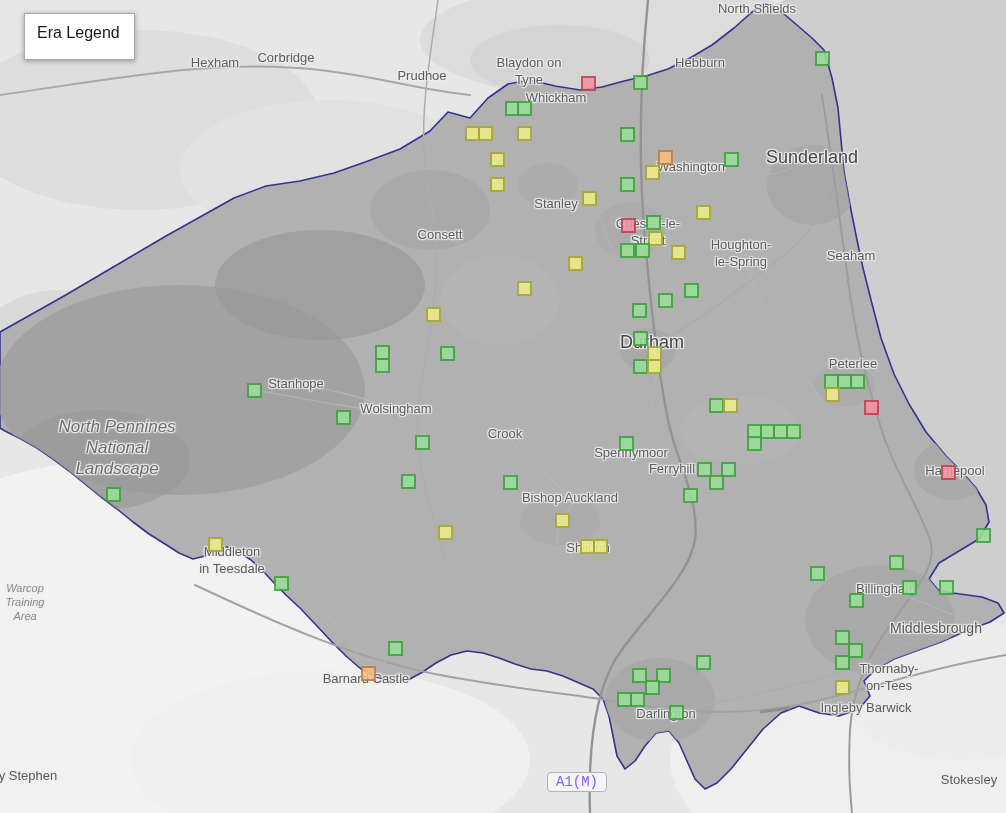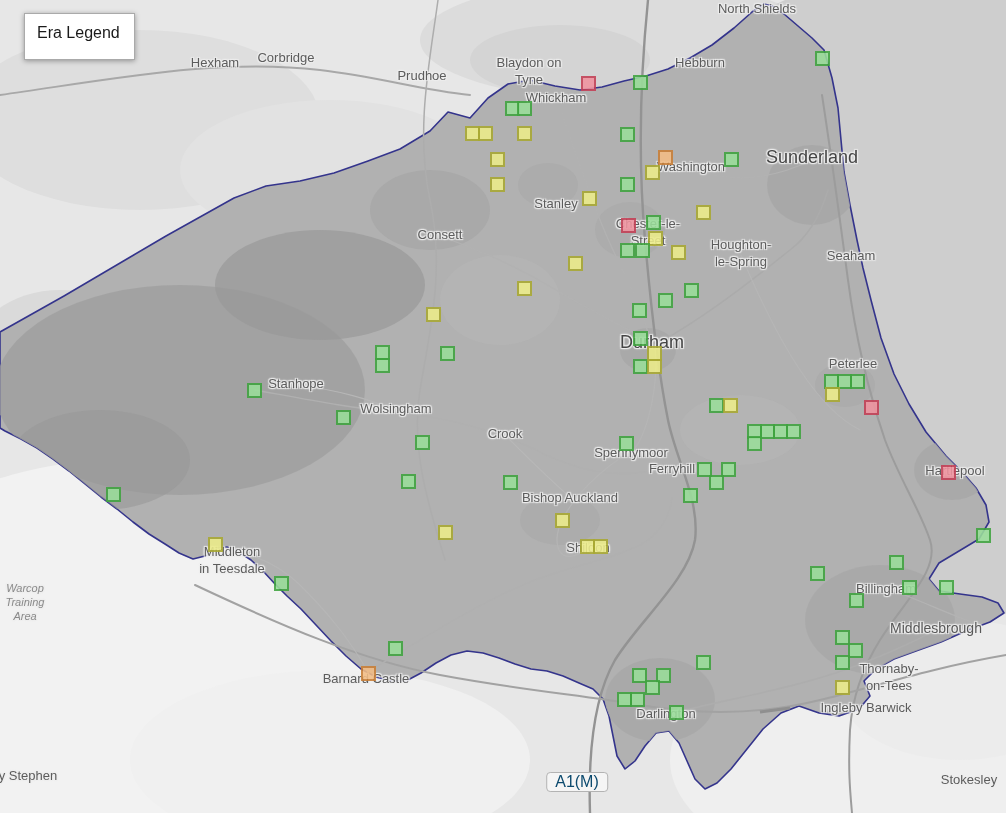--- a/index.html
+++ b/index.html
@@ -11,21 +11,21 @@
   
   .map-label{position:absolute;transform:translate(-50%,-50%);text-align:center;white-space:nowrap;
     color:#5c5c5c;font-size:13px;line-height:17px;pointer-events:none;
     text-shadow:-1px -1px 1px #eee,1px -1px 1px #eee,-1px 1px 1px #eee,1px 1px 1px #eee,0 0 3px #eaeaea;}
   .map-label.city{font-size:18px;line-height:22px;color:#454545;}
   .map-label.town-lg{font-size:14px;color:#585858;}
   .map-label.area{font-style:italic;font-size:17px;line-height:21px;color:#6d6d6d;}
   .map-label.area-sm{font-style:italic;font-size:11px;line-height:14px;color:#8a8a8a;}
   
   .shield{position:absolute;transform:translate(-50%,-50%);background:#f5f5f5;border:1.5px solid #b3b3b3;
-    border-radius:4px;color:#0c4a6e;font-size:16px;padding:1px 8px;line-height:16px;}
+    border-radius:4px;color:#8b5cf6;font-size:14px;padding:1px 8px;line-height:16px;font-family:Liberation Mono, monospace;}
   
   .legend{position:absolute;left:24px;top:13px;background:#fff;border:1px solid #aaa;
     box-shadow:0 1px 5px rgba(0,0,0,.35);padding:8px 14px 10px 10px;z-index:30;}
   .legend-title{font-size:16px;color:#1a1a1a;margin:2px 0 7px 2px;}
   .legend-row{display:flex;align-items:center;margin:5px 0;}
   .legend-swatch{width:13px;height:13px;border:2px solid;margin-right:8px;flex:0 0 auto;}
   .legend-label{font-size:15px;color:#1a1a1a;}
 </style>
 </head>
 <body>
@@ -286,20 +286,25 @@
       </div>
       <div class="map-label town" style="left: 666px; top: 713px;">
         <div>Darlington</div>
       </div>
       <div class="map-label town" style="left: 969px; top: 779px;">
         <div>Stokesley</div>
       </div>
       <div class="map-label town" style="left: 28px; top: 775px;">
         <div>y Stephen</div>
       </div>
+      <div class="map-label area" style="left: 117px; top: 447px;">
+        <div>North Pennines</div>
+        <div>National</div>
+        <div>Landscape</div>
+      </div>
       <div class="map-label area-sm" style="left: 25px; top: 602px;">
         <div>Warcop</div>
         <div>Training</div>
         <div>Area</div>
       </div>
     </div>
 
   <div class="shield" style="left: 577px; top: 782px;">A1(M)</div>
 
   <div class="legend">

